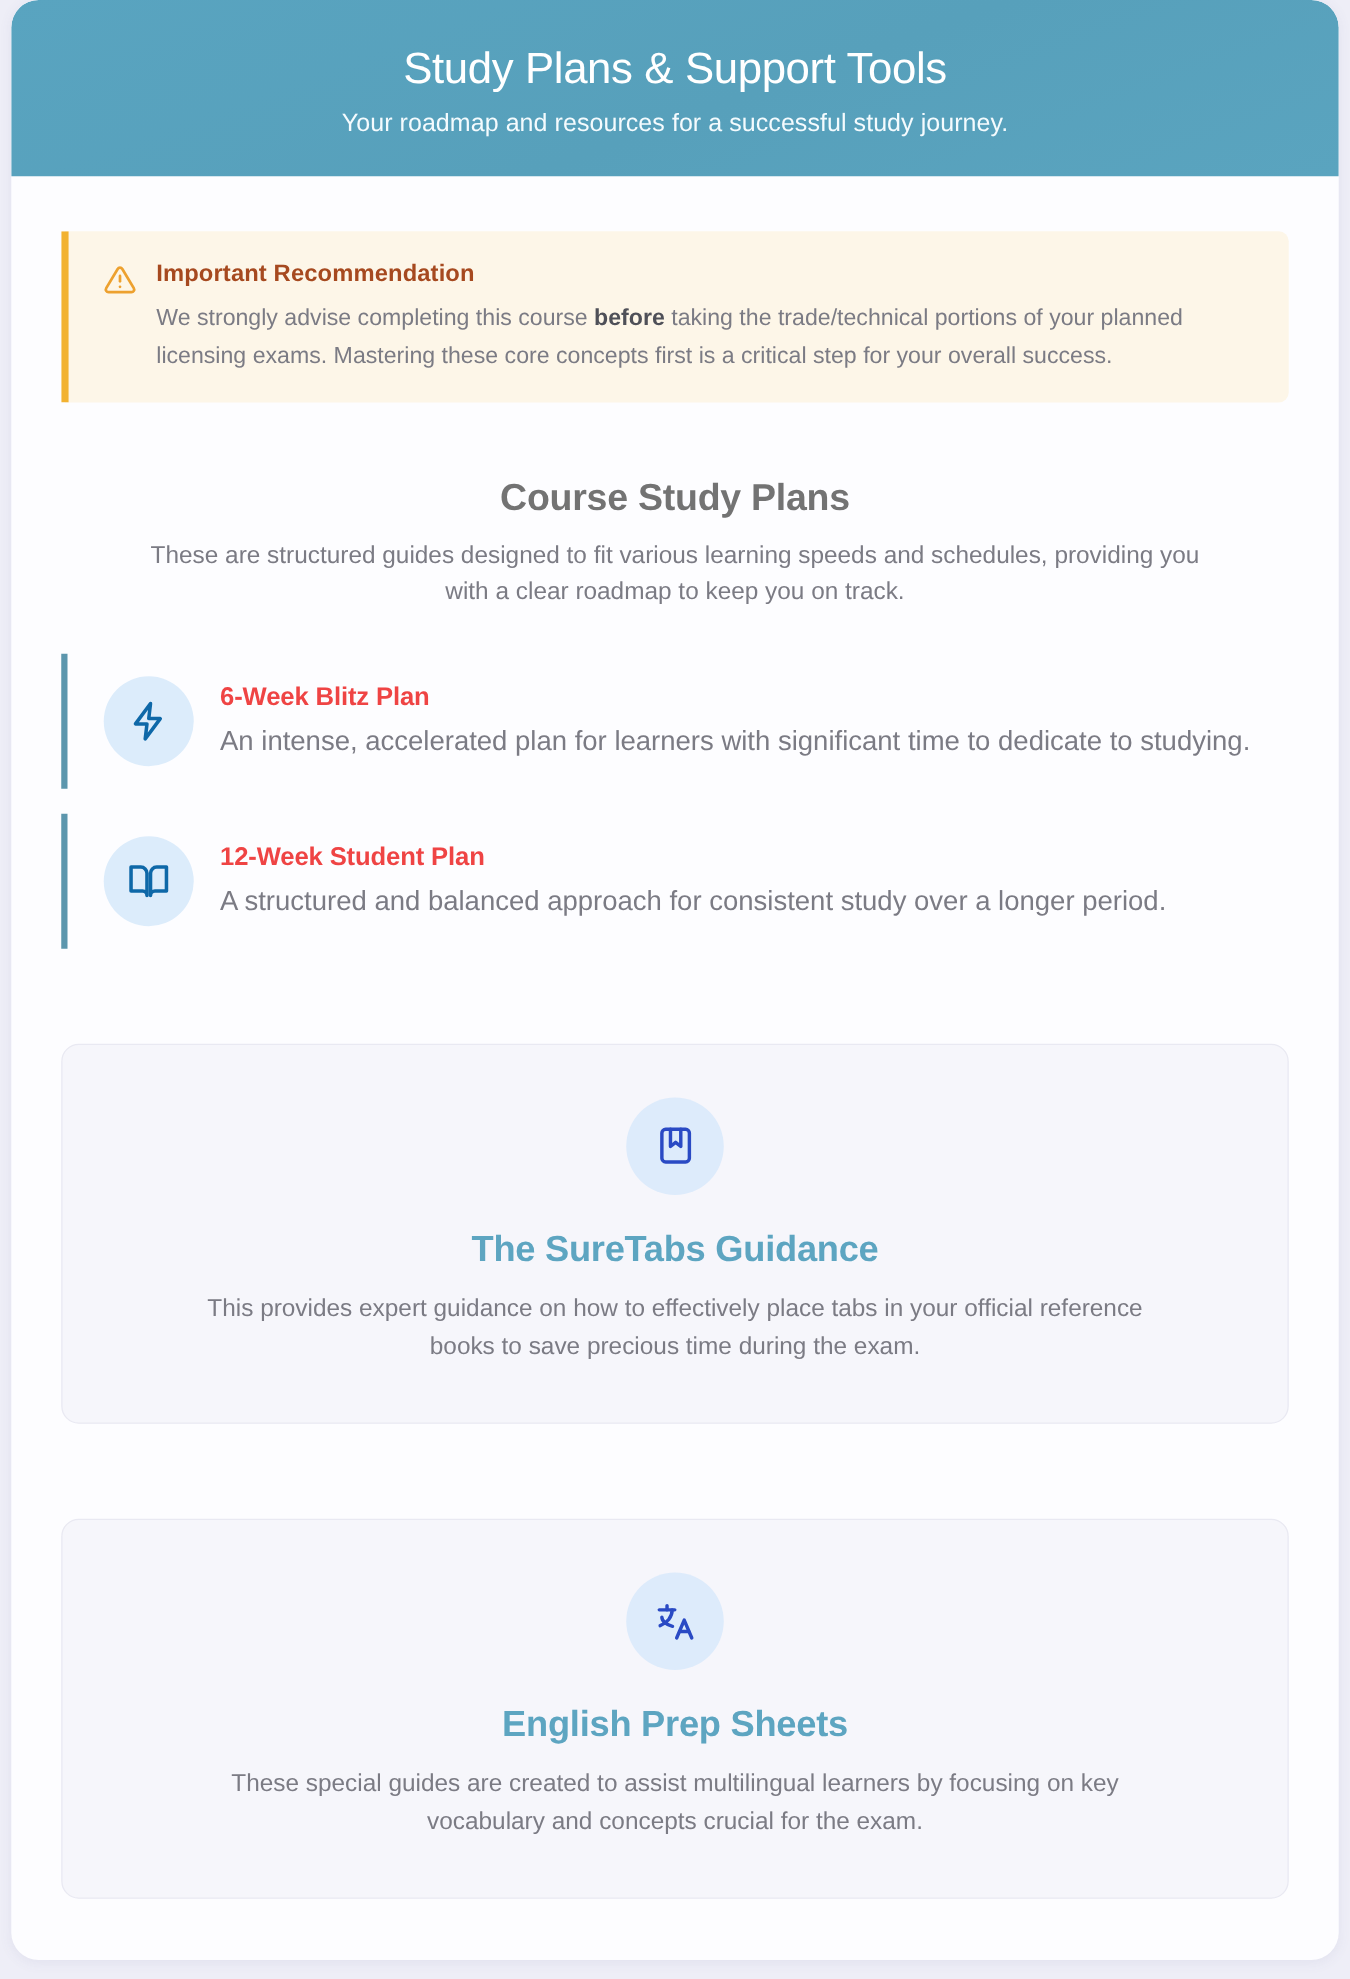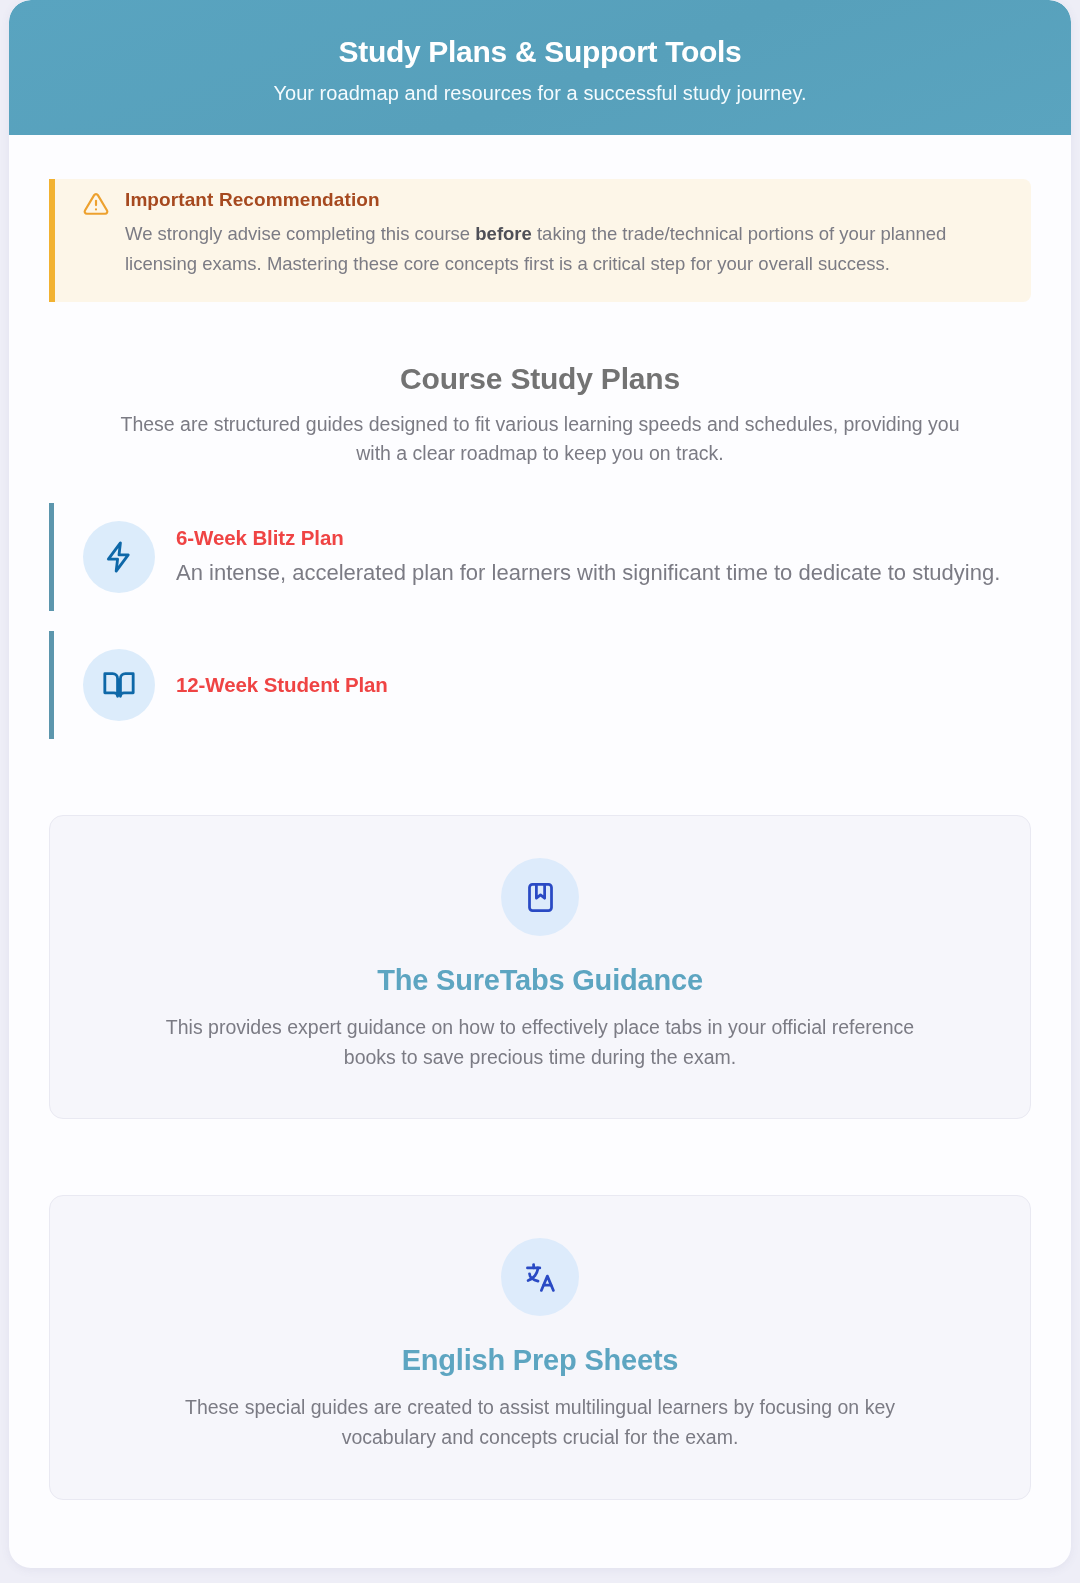--- a/index.html
+++ b/index.html
@@ -34,22 +34,22 @@
 
   
   .header {
     background: linear-gradient(160deg, #59a4c0 0%, #57a0bb 55%, #5aa4bf 100%);
     border-radius: 22px 22px 0 0;
     padding: 34px 40px 30px 40px;
     text-align: center;
   }
   .header-title {
     color: #ffffff;
-    font-size: 30px;
-    font-weight: 700;
+    font-size: 35px;
+    font-weight: 400;
     letter-spacing: -0.3px;
     line-height: 1.18;
     text-align: center;
   }
   .header-subtitle {
     color: #f4fbfe;
     font-size: 20px;
     font-weight: 400;
     margin-top: 13px;
     letter-spacing: 0.05px;
@@ -58,21 +58,21 @@
   
   .body {
     padding: 44px 40px 40px 40px;
   }
 
   
   .alert {
     background: #fdf6e8;
     border-left: 6px solid #f2b231;
     border-radius: 0 8px 8px 0;
-    padding: 10px 26px 24px 28px;
+    padding: 24px 26px 24px 28px;
     display: flex;
     align-items: flex-start;
     gap: 16px;
   }
   .alert-icon {
     flex: 0 0 auto;
     margin-top: 2px;
   }
   .alert-body { flex: 1 1 auto; }
   .alert-title {
@@ -227,20 +227,21 @@
 
         <div class="plan-row">
           <span class="plan-icon">
             <svg width="34" height="34" viewBox="0 0 24 24" fill="none" stroke="#0e68a8" stroke-width="2" stroke-linecap="round" stroke-linejoin="round">
               <path d="M2 4h5.5A3.5 3.5 0 0 1 11 7.5V20a2.5 2.5 0 0 0-2.5-2.5H2z"></path>
               <path d="M22 4h-5.5A3.5 3.5 0 0 0 13 7.5V20a2.5 2.5 0 0 1 2.5-2.5H22z"></path>
             </svg>
           </span>
           <div class="plan-text">
             <div class="plan-title">12-Week Student Plan</div>
+            <div class="plan-desc">A structured and balanced approach for consistent study over a longer period.</div>
           </div>
         </div>
 
 
       </div>
 
       <div class="feature-card">
         <span class="feature-icon">
           <svg width="33" height="33" viewBox="0 0 24 24" fill="none" stroke="#2a4ac4" stroke-width="2" stroke-linecap="round" stroke-linejoin="round">
             <rect x="4" y="2.5" width="16" height="19" rx="2.2"></rect>

